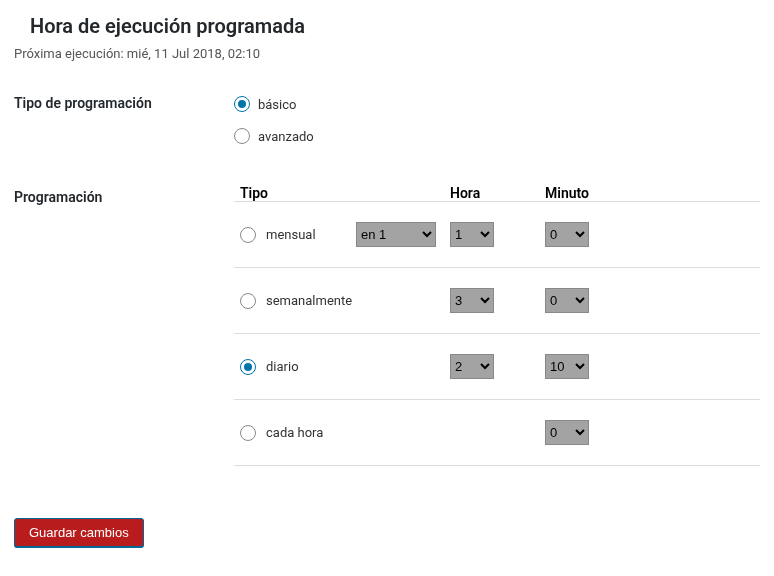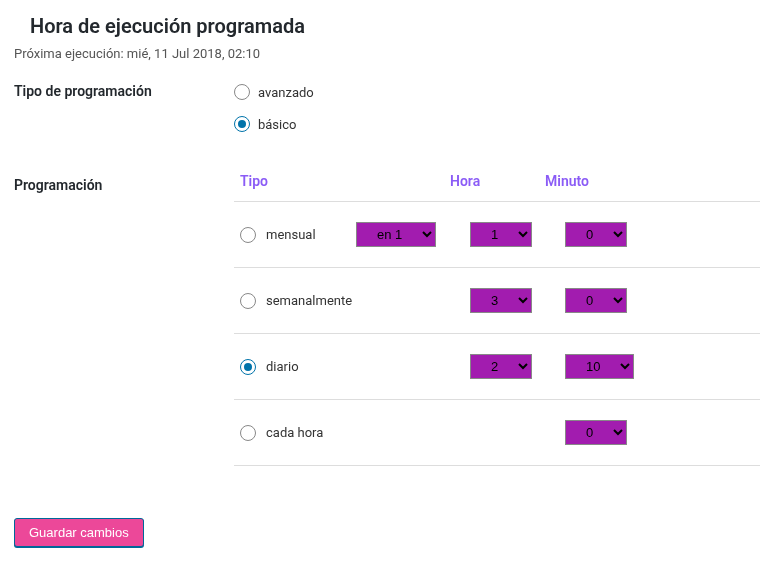--- a/index.html
+++ b/index.html
@@ -13,21 +13,21 @@
     width: 774px;
   }
   h2 {
     font-size: 20px;
     font-weight: 600;
     margin: 0 0 8px 16px;
     color: #23282d;
   }
   .sub {
     color: #555;
-    margin-bottom: 18px;
+    margin-bottom: 30px;
   }
   .form-row {
     display: flex;
     align-items: flex-start;
     margin-bottom: 12px;
   }
   .form-label {
     width: 220px;
     font-weight: 600;
     color: #23282d;
@@ -44,49 +44,48 @@
     margin-bottom: 6px;
   }
   .radio-line input[type=radio] {
     margin: 0 8px 0 0;
   }
   .sched-wrap {
     flex: 1;
   }
   .sched-header {
     display: flex;
-    padding: 0 0 12px 6px;
+    padding: 0 0 0 6px;
     font-weight: 600;
     font-size: 14px;
-    color: #8b5cf6;
+    color: #000000;
     border-bottom: 1px solid #ddd;
   }
   .sched-row {
     display: flex;
     align-items: center;
     padding: 20px 0 20px 6px;
     border-bottom: 1px solid #ddd;
   }
   .col-type { width: 210px; display: flex; align-items: center; }
   .col-type input[type=radio] { margin: 0 10px 0 0; }
   .col-hora { width: 95px; }
   .col-min { width: 95px; } 
   select {
     font-size: 13px;
-    padding: 3px 16px;
+    padding: 3px 0;
     border: 1px solid #888;
-    background: #a21caf;
+    background: #a3a3a3;
     min-width: 44px;
-    margin-left: 20px;
   }
   select.wide { min-width: 80px; }
   .btn {
     margin-top: 40px;
     display: inline-block;
-    background: #ec4899;
+    background: #b91c1c;
     border: 1px solid #006799;
     color: #fff;
     padding: 6px 14px;
     font-size: 13px;
     border-radius: 3px;
     cursor: pointer;
     box-shadow: 0 1px 0 #006799;
   }
   
   .r {
@@ -117,26 +116,26 @@
 
 
 <h2>Hora de ejecución programada</h2>
 <div class="sub">Próxima ejecución: mié, 11 Jul 2018, 02:10</div>
 
 
 <div class="form-row">
   <div class="form-label">Tipo de programación</div>
   <div class="form-content">
     <div class="radio-line">
+      <input type="radio" class="r" name="st" checked="" style="">
+      <span>básico</span>
+    </div>
+    <div class="radio-line">
       <input type="radio" class="r" name="st" style="">
       <span>avanzado</span>
-    </div>
-    <div class="radio-line">
-      <input type="radio" class="r" name="st" checked="" style="">
-      <span>básico</span>
     </div>
   </div>
 </div>
 
 <div style="height:18px"></div>
 
 
 <div class="form-row">
   <div class="form-label">Programación</div>
   <div class="sched-wrap">

